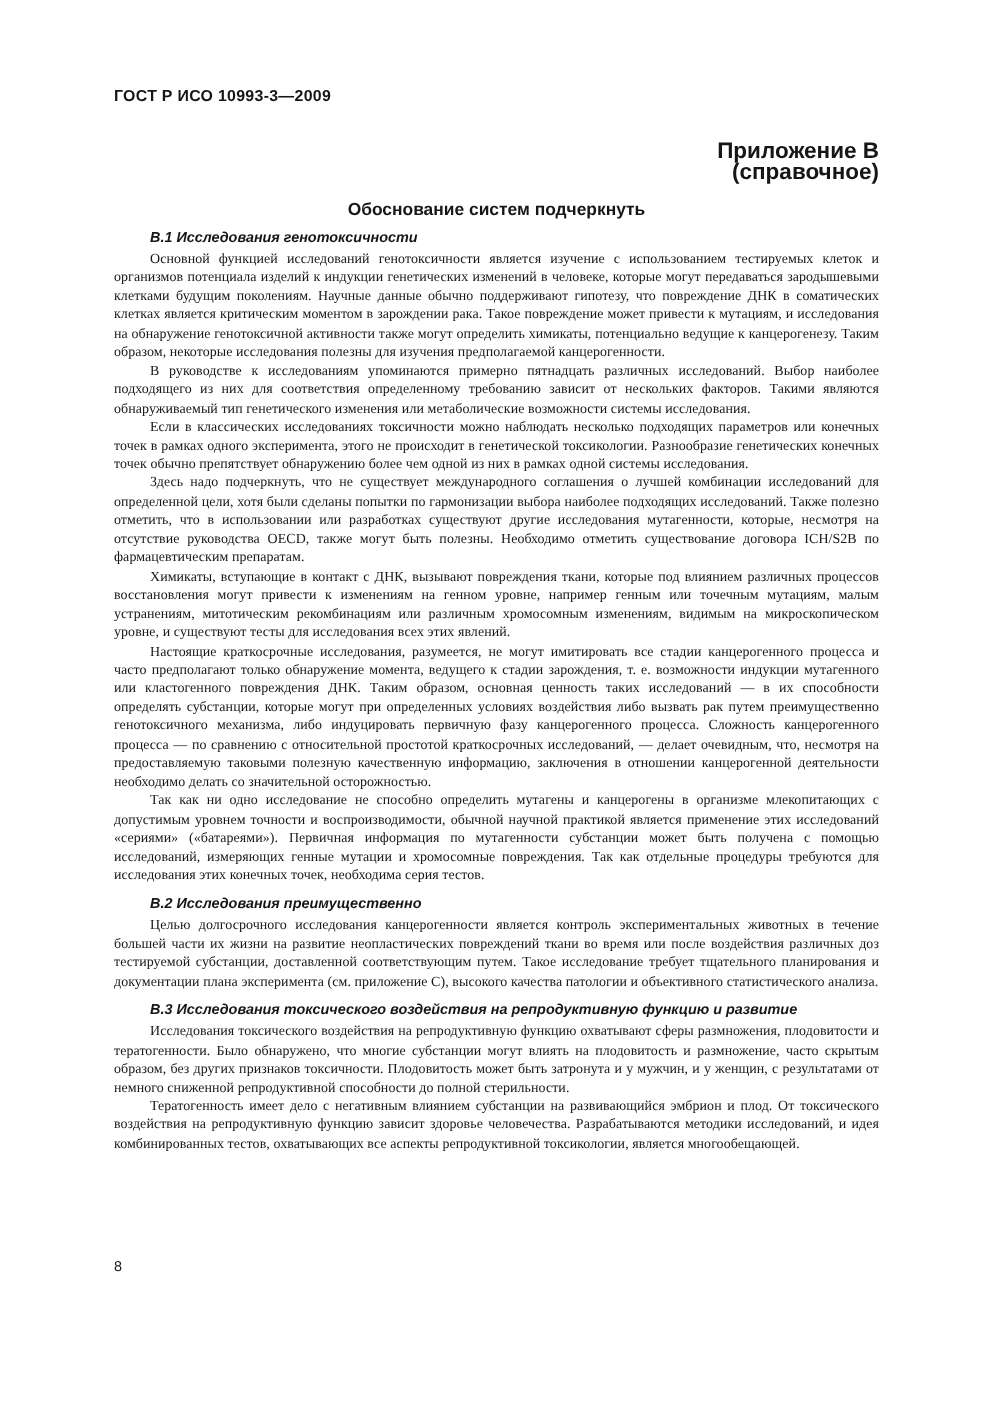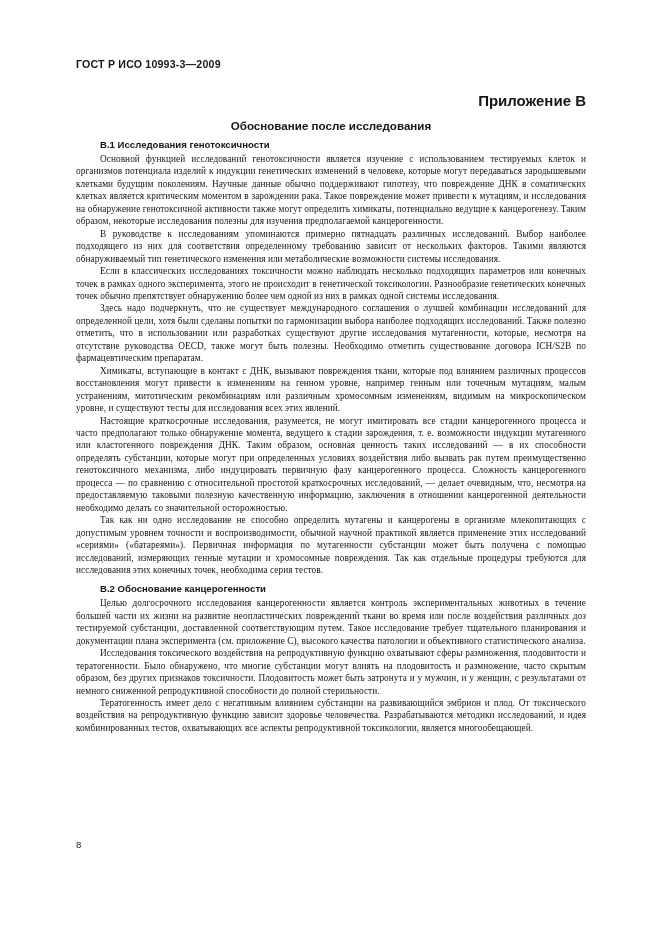--- a/index.html
+++ b/index.html
@@ -34,20 +34,21 @@
     text-align: center;
     font-weight: bold;
     font-size: 11.6px;
     margin: 11px 0 7px 0;
   }
   .section-heading {
     font-weight: bold;
     font-size: 9.6px;
     margin: 7px 0 3px 0;
     padding-left: 24px;
+    font-style: italic;
   }
   p.body-par {
     font-size: 9.3px;
     line-height: 12.45px;
     text-align: justify;
     text-indent: 24px;
     margin: 0;
     letter-spacing: 0.05px;
     font-family: Liberation Serif, serif;
   }
@@ -59,33 +60,35 @@
   }
 </style>
 </head>
 <body>
 
 <div class="page">
 
   <div class="doc-header">ГОСТ Р ИСО 10993-3—2009</div>
 
   <div class="appendix-label">Приложение В</div>
+  <div class="appendix-type">(справочное)</div>
 
-  <div class="main-title">Обоснование после исследования</div>
+  <div class="main-title">Обоснование систем подчеркнуть</div>
 
   <div class="section-heading">В.1 Исследования генотоксичности</div>
   <p class="body-par">Основной функцией исследований генотоксичности является изучение с использованием тестируемых клеток и организмов потенциала изделий к индукции генетических изменений в человеке, которые могут передаваться зародышевыми клетками будущим поколениям. Научные данные обычно поддерживают гипотезу, что повреждение ДНК в соматических клетках является критическим моментом в зарождении рака. Такое повреждение может привести к мутациям, и исследования на обнаружение генотоксичной активности также могут определить химикаты, потенциально ведущие к канцерогенезу. Таким образом, некоторые исследования полезны для изучения предполагаемой канцерогенности.</p>
   <p class="body-par">В руководстве к исследованиям упоминаются примерно пятнадцать различных исследований. Выбор наиболее подходящего из них для соответствия определенному требованию зависит от нескольких факторов. Такими являются обнаруживаемый тип генетического изменения или метаболические возможности системы исследования.</p>
   <p class="body-par">Если в классических исследованиях токсичности можно наблюдать несколько подходящих параметров или конечных точек в рамках одного эксперимента, этого не происходит в генетической токсикологии. Разнообразие генетических конечных точек обычно препятствует обнаружению более чем одной из них в рамках одной системы исследования.</p>
   <p class="body-par">Здесь надо подчеркнуть, что не существует международного соглашения о лучшей комбинации исследований для определенной цели, хотя были сделаны попытки по гармонизации выбора наиболее подходящих исследований. Также полезно отметить, что в использовании или разработках существуют другие исследования мутагенности, которые, несмотря на отсутствие руководства OECD, также могут быть полезны. Необходимо отметить существование договора ICH/S2B по фармацевтическим препаратам.</p>
   <p class="body-par">Химикаты, вступающие в контакт с ДНК, вызывают повреждения ткани, которые под влиянием различных процессов восстановления могут привести к изменениям на генном уровне, например генным или точечным мутациям, малым устранениям, митотическим рекомбинациям или различным хромосомным изменениям, видимым на микроскопическом уровне, и существуют тесты для исследования всех этих явлений.</p>
   <p class="body-par">Настоящие краткосрочные исследования, разумеется, не могут имитировать все стадии канцерогенного процесса и часто предполагают только обнаружение момента, ведущего к стадии зарождения, т. е. возможности индукции мутагенного или кластогенного повреждения ДНК. Таким образом, основная ценность таких исследований — в их способности определять субстанции, которые могут при определенных условиях воздействия либо вызвать рак путем преимущественно генотоксичного механизма, либо индуцировать первичную фазу канцерогенного процесса. Сложность канцерогенного процесса — по сравнению с относительной простотой краткосрочных исследований, — делает очевидным, что, несмотря на предоставляемую таковыми полезную качественную информацию, заключения в отношении канцерогенной деятельности необходимо делать со значительной осторожностью.</p>
   <p class="body-par">Так как ни одно исследование не способно определить мутагены и канцерогены в организме млекопитающих с допустимым уровнем точности и воспроизводимости, обычной научной практикой является применение этих исследований «сериями» («батареями»). Первичная информация по мутагенности субстанции может быть получена с помощью исследований, измеряющих генные мутации и хромосомные повреждения. Так как отдельные процедуры требуются для исследования этих конечных точек, необходима серия тестов.</p>
 
-  <div class="section-heading">В.2 Обоснование канцерогенности</div>
+  <div class="section-heading">В.2 Исследования преимущественно</div>
   <p class="body-par">Целью долгосрочного исследования канцерогенности является контроль экспериментальных животных в течение большей части их жизни на развитие неопластических повреждений ткани во время или после воздействия различных доз тестируемой субстанции, доставленной соответствующим путем. Такое исследование требует тщательного планирования и документации плана эксперимента (см. приложение С), высокого качества патологии и объективного статистического анализа.</p>
 
+  <div class="section-heading">В.3 Исследования токсического воздействия на репродуктивную функцию и развитие</div>
   <p class="body-par">Исследования токсического воздействия на репродуктивную функцию охватывают сферы размножения, плодовитости и тератогенности. Было обнаружено, что многие субстанции могут влиять на плодовитость и размножение, часто скрытым образом, без других признаков токсичности. Плодовитость может быть затронута и у мужчин, и у женщин, с результатами от немного сниженной репродуктивной способности до полной стерильности.</p>
   <p class="body-par">Тератогенность имеет дело с негативным влиянием субстанции на развивающийся эмбрион и плод. От токсического воздействия на репродуктивную функцию зависит здоровье человечества. Разрабатываются методики исследований, и идея комбинированных тестов, охватывающих все аспекты репродуктивной токсикологии, является многообещающей.</p>
 
   <div class="page-number">8</div>
 
 </div>
 
 </body></html>

